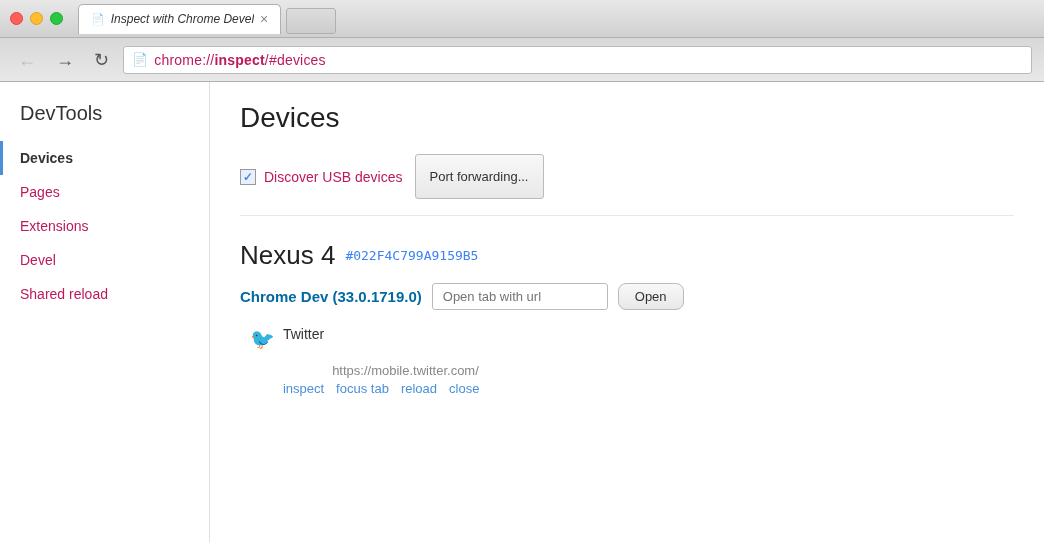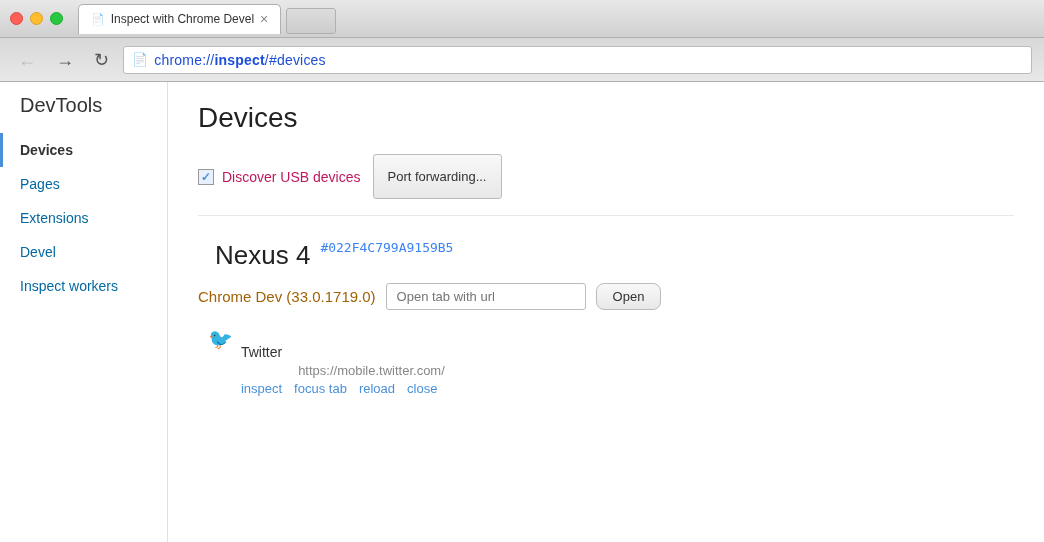--- a/index.html
+++ b/index.html
@@ -51,20 +51,21 @@
     .tab-icon {
       font-size: 11px;
       color: #666;
     }
     .tab-title {
       flex: 1;
       overflow: hidden;
       white-space: nowrap;
       text-overflow: ellipsis;
       font-size: 12px;
+      font-style: italic;
     }
     .tab-close {
       color: #888;
       font-size: 14px;
       cursor: pointer;
     }
     .tab-new {
       width: 50px;
       height: 26px;
       background: linear-gradient(to bottom, #ddd, #ccc);
@@ -100,49 +101,49 @@
       border-radius: 3px;
       height: 28px;
       display: flex;
       align-items: center;
       padding: 0 8px;
       gap: 6px;
     }
     .address-icon { color: #888; font-size: 13px; }
     .address-text {
       font-size: 14px;
-      color: #1d4ed8;
+      color: #be185d;
       letter-spacing: 0.2px;
     }
     .address-text strong { font-weight: 700; }
 
     
     .content {
       display: flex;
       height: calc(542px - 38px - 44px);
       background: #fff;
     }
 
     
     .sidebar {
-      width: 168px;
+      width: 210px;
       border-right: 1px solid #e0e0e0;
-      padding: 12px 0;
+      padding: 20px 0;
       background: #fff;
     }
     .sidebar-title {
       font-size: 20px;
       font-weight: 300;
       color: #333;
       padding: 0 20px 16px 20px;
     }
     .sidebar-item {
       padding: 9px 20px;
       font-size: 14px;
-      color: #0369a1;
+      color: #be185d;
       cursor: pointer;
       display: block;
       text-decoration: none;
       position: relative;
     }
     .sidebar-item.active {
       color: #333;
       font-weight: 700;
       background: #fff;
     }
@@ -210,24 +211,23 @@
       padding: 14px 14px;
       font-size: 13px;
       color: #333;
       cursor: pointer;
     }
 
     
     .device-section { margin-bottom: 20px; }
     .device-name-row {
       display: flex;
-      align-items: flex-start;
+      align-items: center;
       gap: 10px;
       margin-bottom: 12px;
-      margin-left: 17px;
     }
     .device-name {
       font-size: 26px;
       font-weight: 300;
       color: #222;
     }
     .device-id {
       font-size: 13px;
       color: #3b82f6;
       font-family: monospace;
@@ -235,30 +235,30 @@
 
     
     .chrome-dev-row {
       display: flex;
       align-items: center;
       gap: 10px;
       margin-bottom: 16px;
     }
     .chrome-dev-label {
       font-size: 15px;
-      font-weight: 400;
-      color: #a16207;
+      font-weight: 700;
+      color: #0369a1;
     }
     .open-tab-input {
       border: 1px solid #bbb;
       border-radius: 3px;
       padding: 5px 10px;
       font-size: 13px;
       color: #999;
-      width: 200px;
+      width: 176px;
       outline: none;
     }
     .open-btn {
       background: linear-gradient(to bottom, #f8f8f8, #e8e8e8);
       border: 1px solid #bbb;
       border-radius: 8px;
       padding: 5px 16px;
       font-size: 13px;
       color: #333;
       cursor: pointer;
@@ -274,22 +274,22 @@
     .twitter-icon {
       color: #1da1f2;
       font-size: 20px;
       margin-top: 1px;
     }
     .tab-item-info {}
     .tab-item-title {
       font-size: 14px;
       color: #333;
       display: flex;
-      gap: 16px;
-      align-items: center;
+      gap: 8px;
+      align-items: flex-start;
     }
     .tab-item-name { font-weight: normal; }
     .tab-item-url {
       font-size: 13px;
       color: #888;
       margin-top: 37px;
     }
     .tab-item-actions {
       display: flex;
       gap: 12px;
@@ -334,21 +334,21 @@
 </div>
 
 <div class="content">
 
   <div class="sidebar">
     <div class="sidebar-title">DevTools</div>
     <a class="sidebar-item active">Devices</a>
     <a class="sidebar-item">Pages</a>
     <a class="sidebar-item">Extensions</a>
     <a class="sidebar-item">Devel</a>
-    <a class="sidebar-item">Inspect workers</a>
+    <a class="sidebar-item">Shared reload</a>
   </div>
 
   <div class="main">
     <h1 class="main-title">Devices</h1>
 
     <div class="discover-row">
       <div class="checkbox-wrap">
         <div class="checkbox">
           <span class="checkbox-check">✓</span>
         </div>

